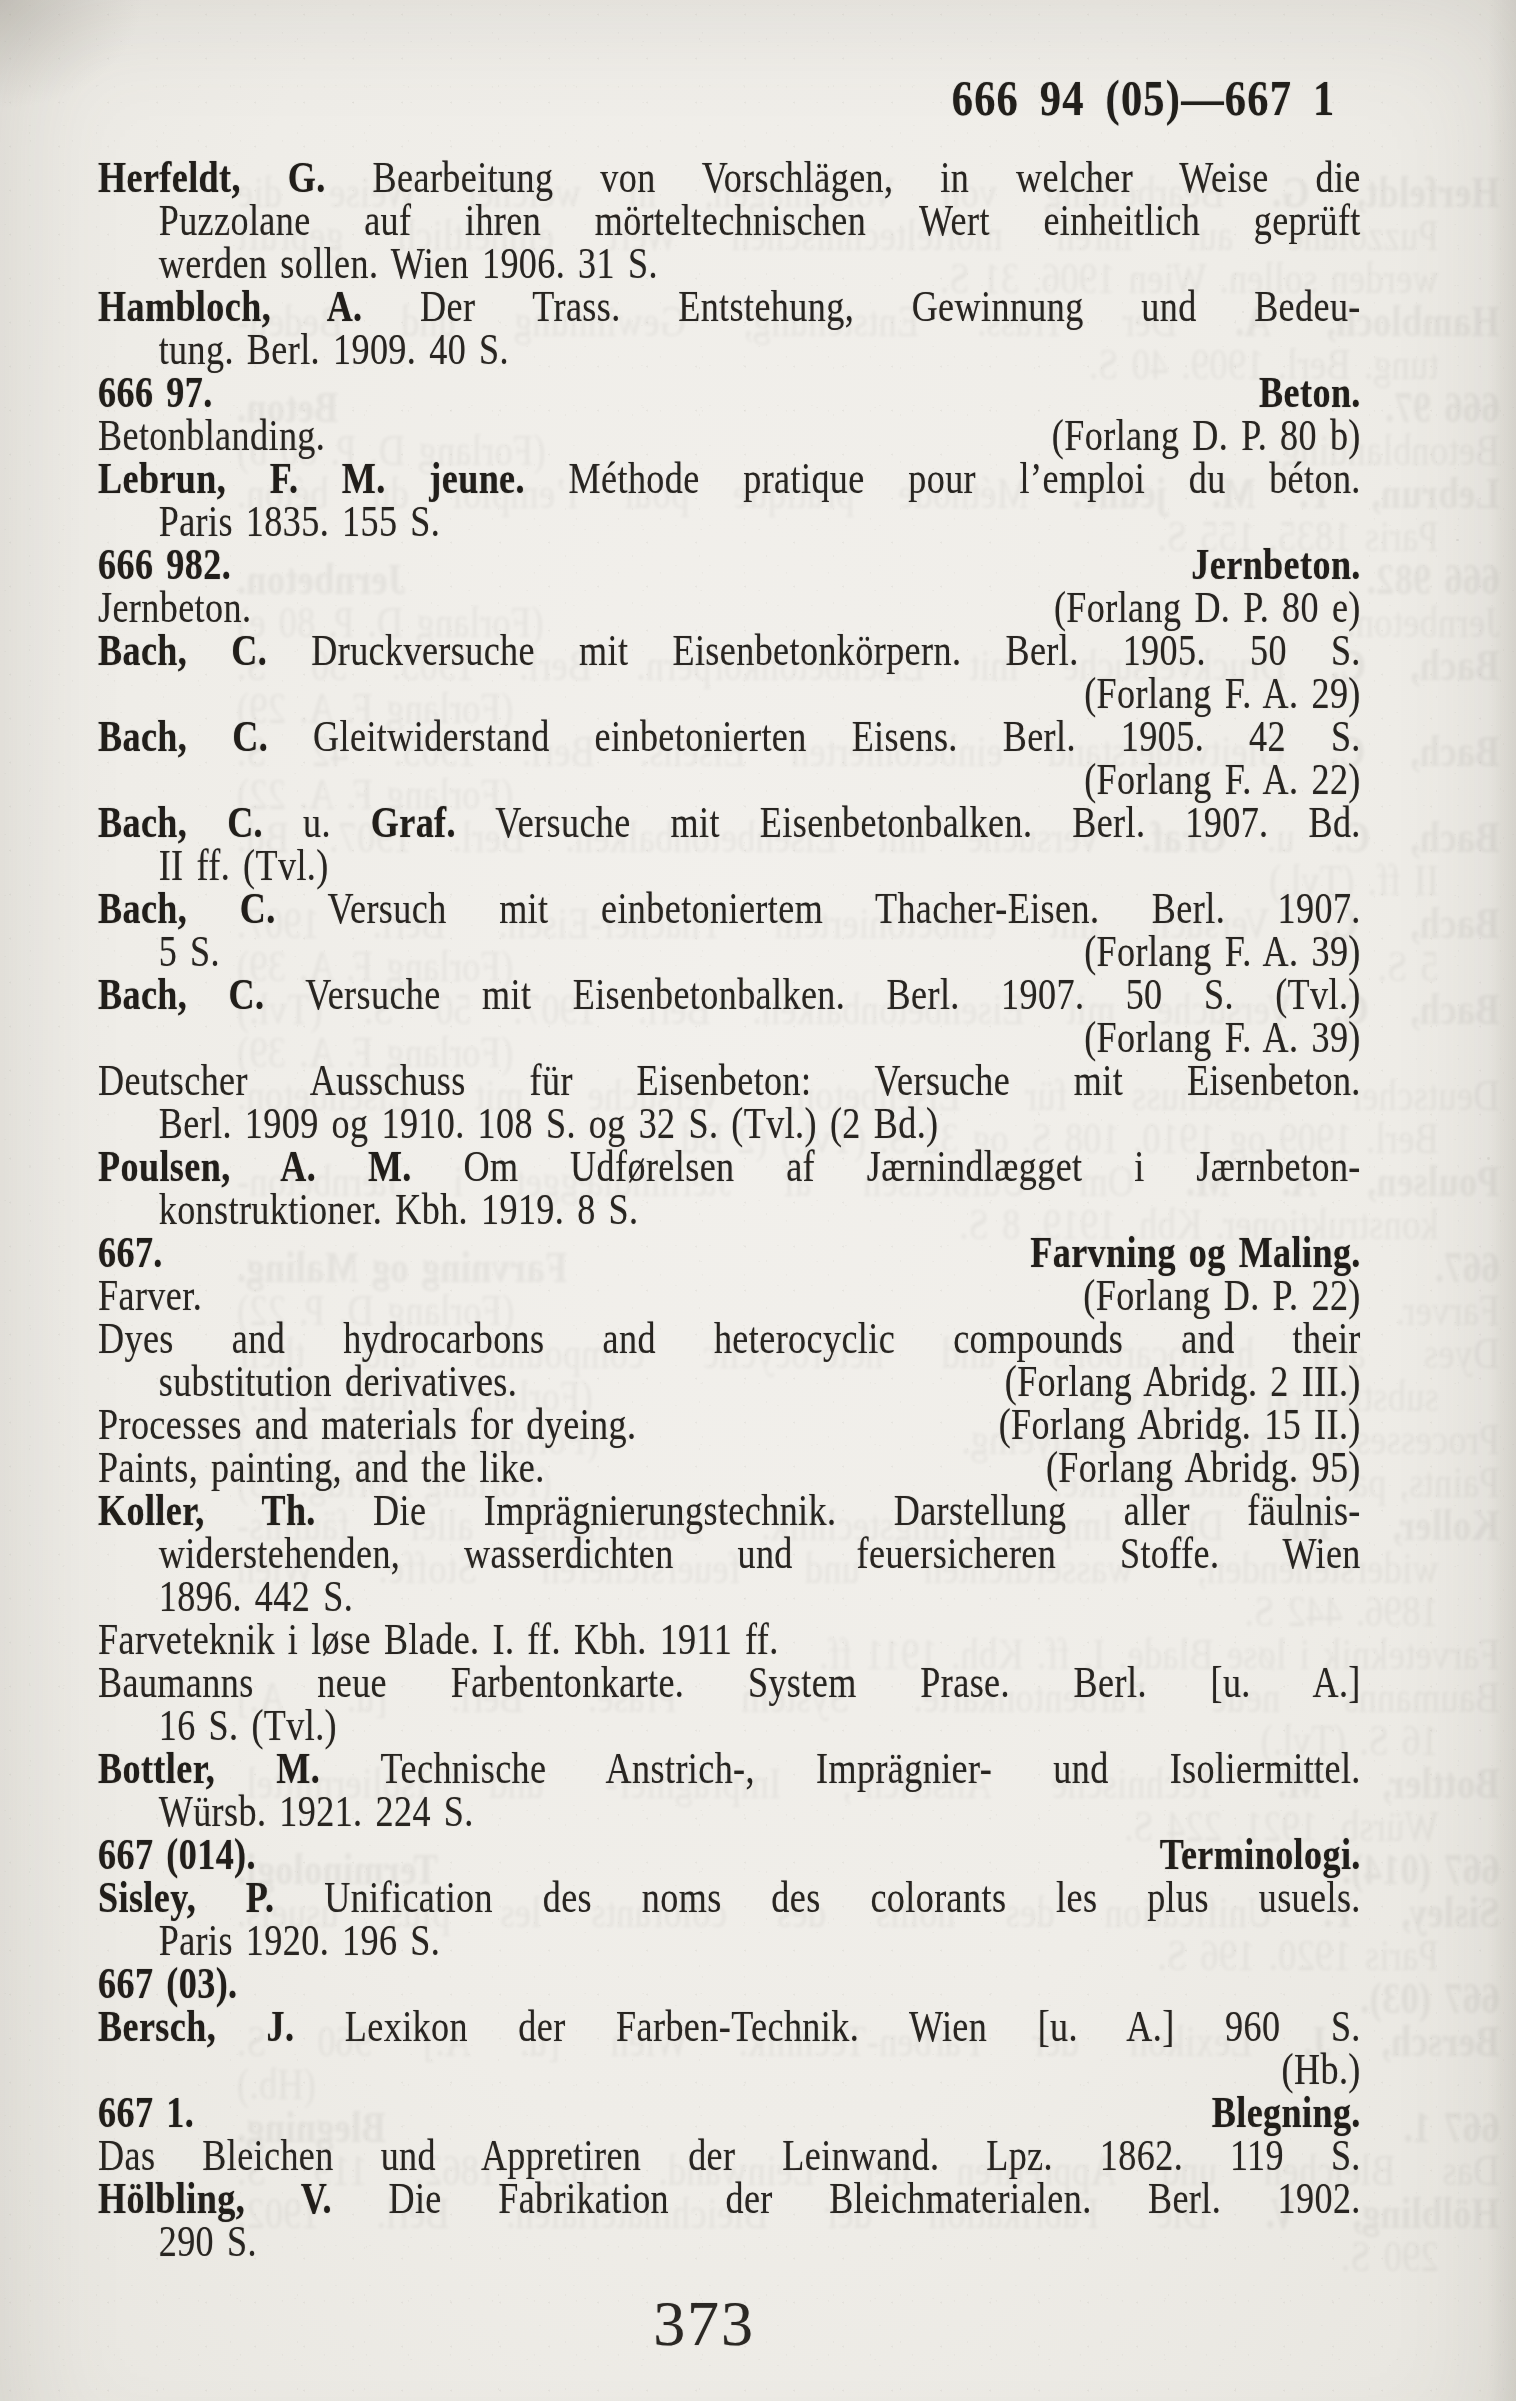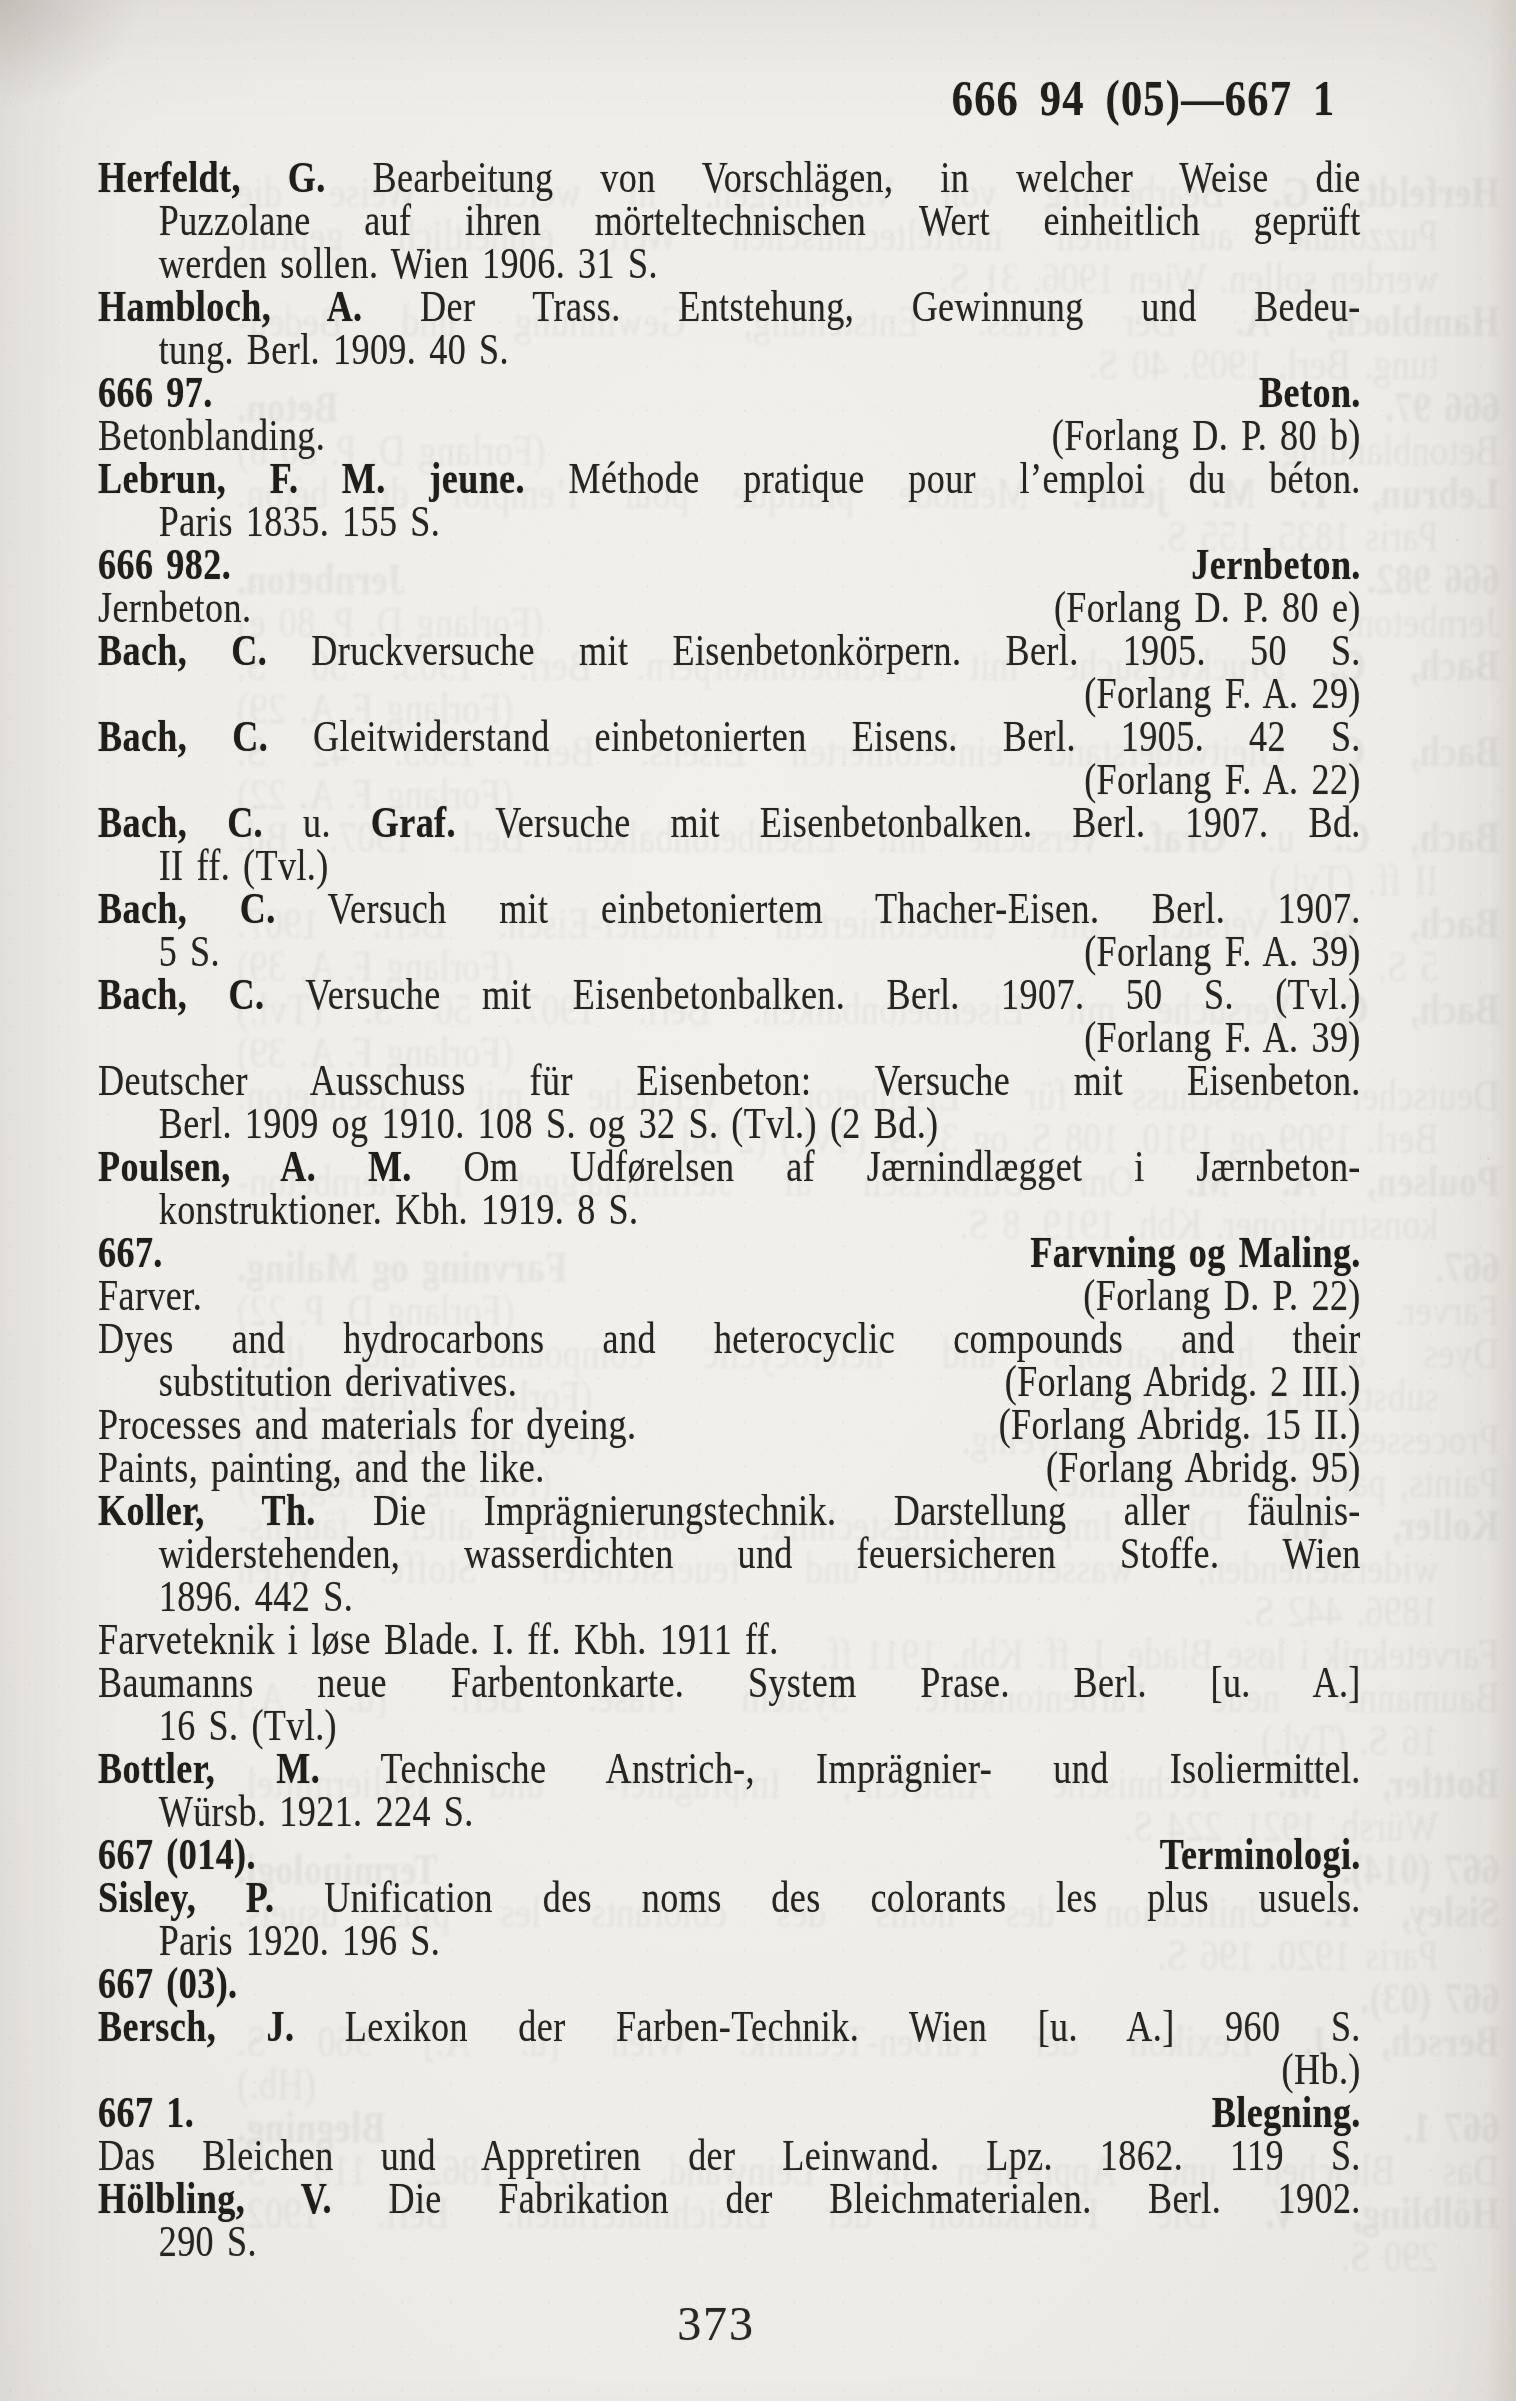--- a/index.html
+++ b/index.html
@@ -70,25 +70,24 @@
     position: absolute; left: 98px; top: 171px; width: 1540px;
     transform: scaleX(-0.82); transform-origin: 50% 0;
     opacity: 0.055; filter: blur(1.7px);
     pointer-events: none; color: #3c382f;
   }
   .ghost .column { position: static; transform: none; opacity: 1; text-shadow: none; }
 
   .pagenum {
     position: absolute; left: 704px; top: 2300px;
     transform: translateX(-50%);
-    font-size: 48px; line-height: 48px;
+    font-size: 64px; line-height: 48px;
     letter-spacing: 1.9px;
     color: #2b2824;
     text-shadow: 0 0 1.1px rgba(44,40,34,.4);
-    margin-left: 12px;
   }
 </style>
 </head>
 <body>
 
 <div class="page">
   <div class="texture"></div>
   <div class="corner-tl"></div>
   <div class="edge-right"></div>
   <div class="speck" style="left:1456px; top:539px; width:3.4px; height:2.4px; opacity:.35;"></div>

